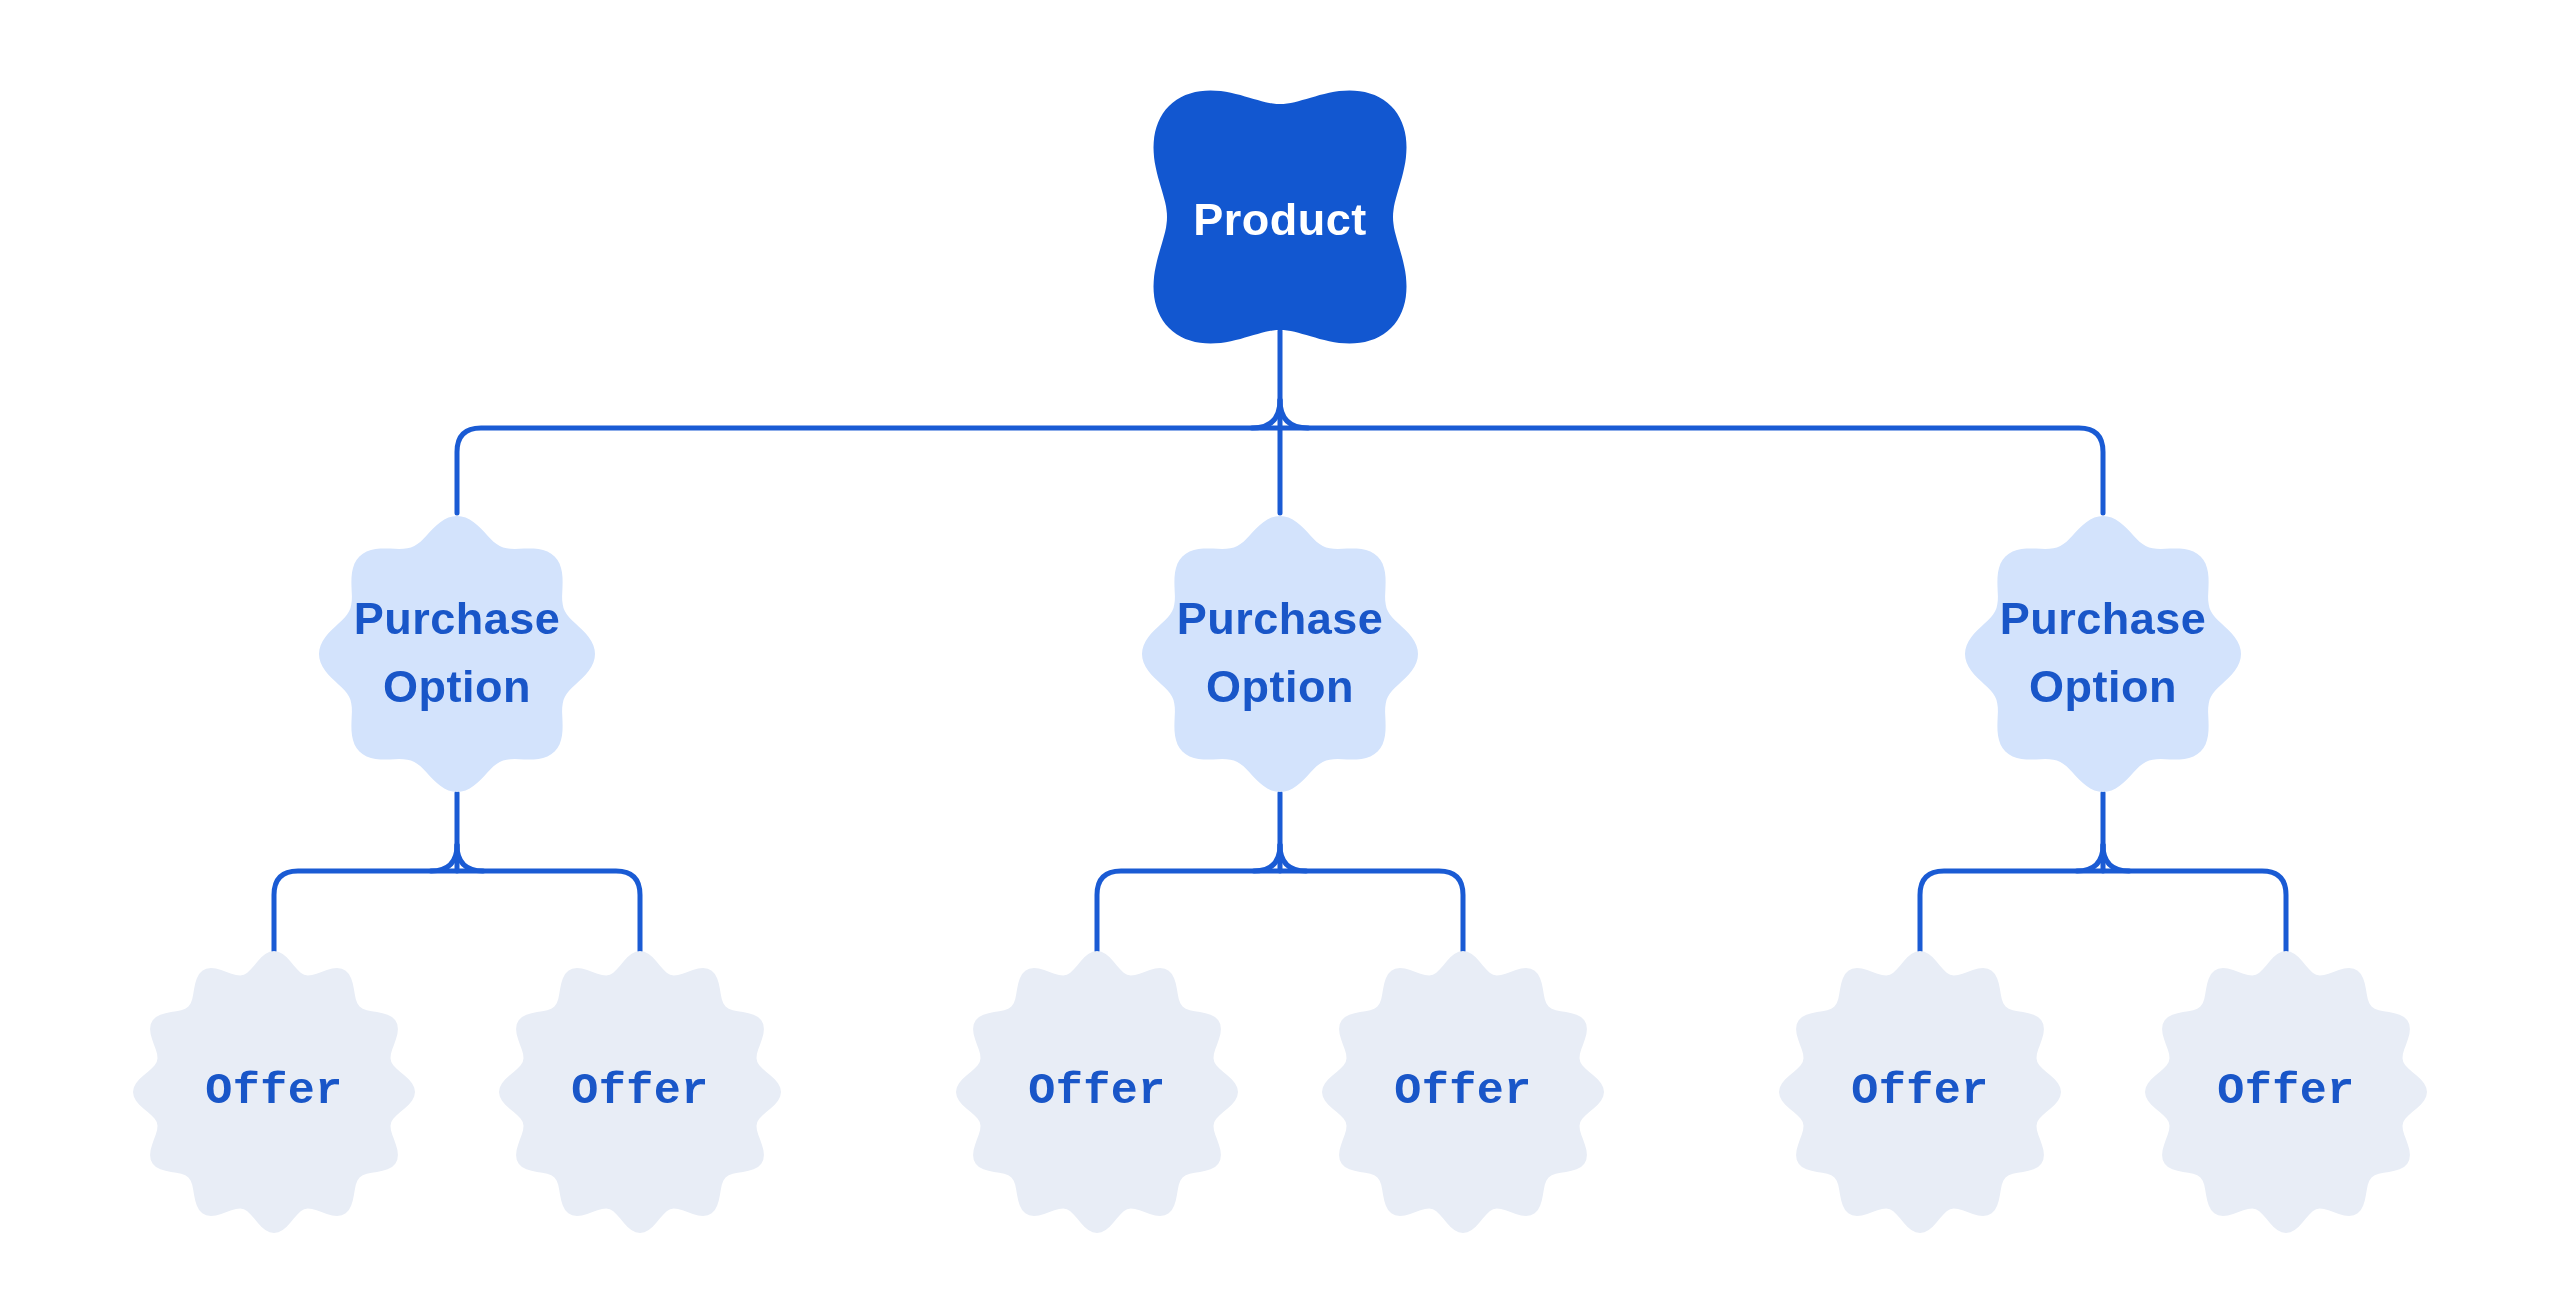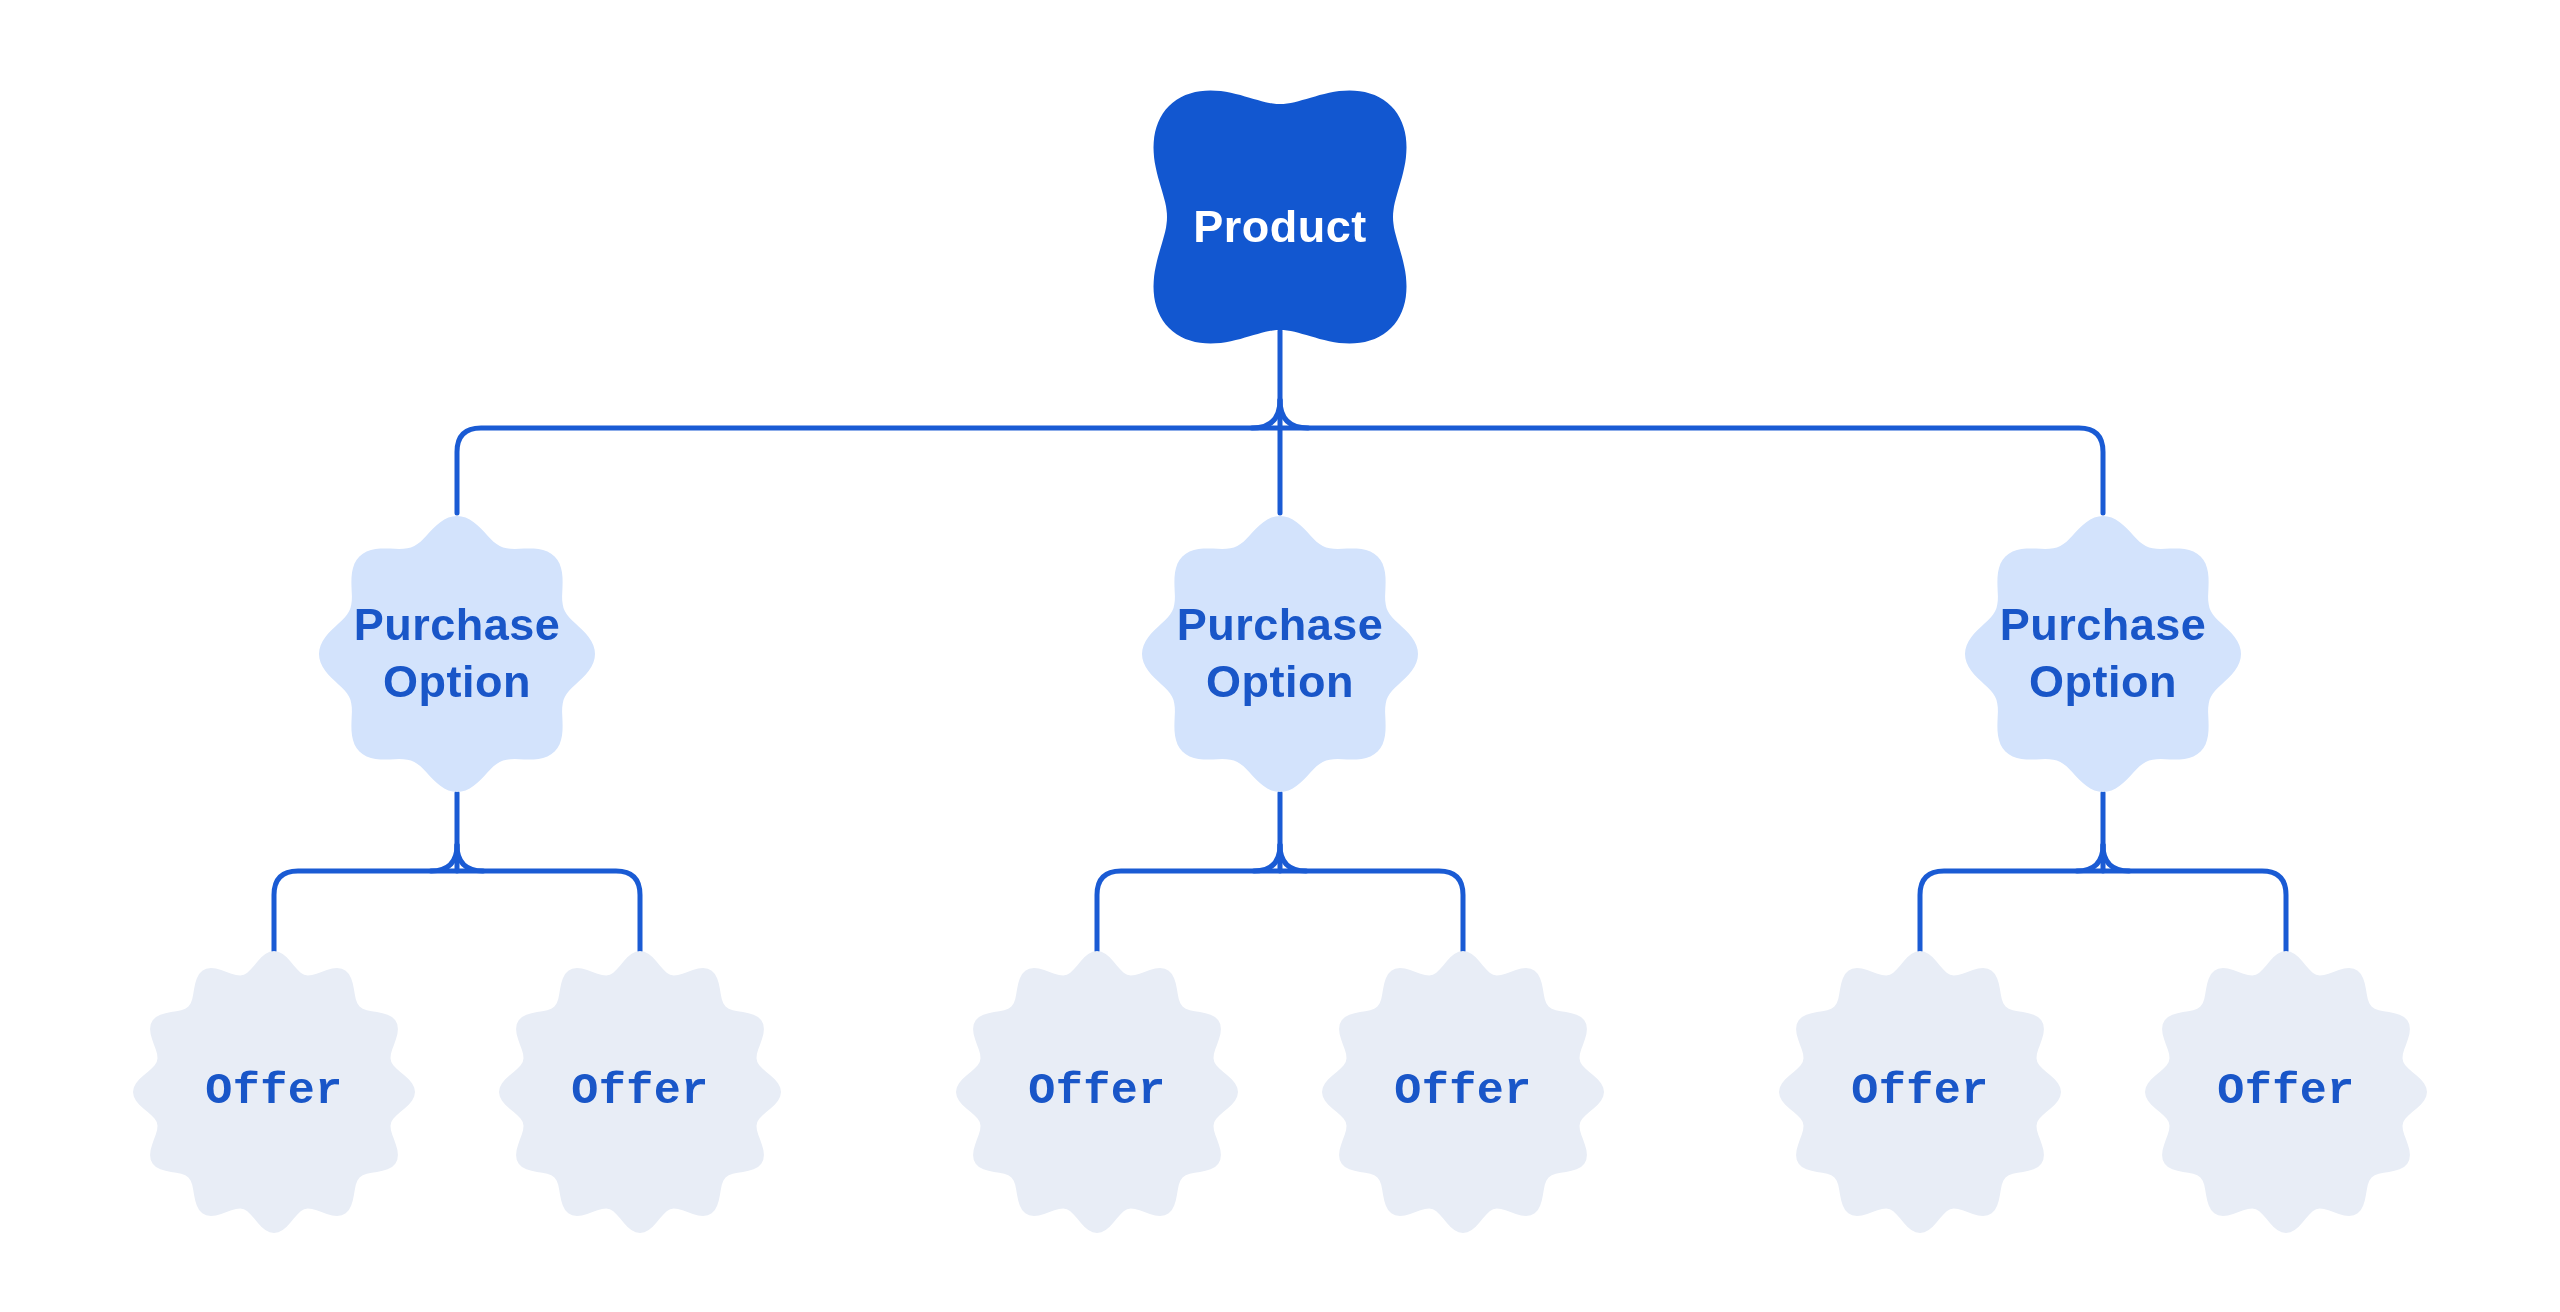--- a/index.html
+++ b/index.html
@@ -15,21 +15,21 @@
     position: absolute;
     transform: translate(-50%, -50%);
     text-align: center;
     font-weight: 600;
     font-size: 45px;
     letter-spacing: 0.5px;
     white-space: pre-line;
     user-select: none;
   }
   .product-label { color: var(--product-text, #ffffff); }
-  .option-label  { color: var(--node-text, #1956c8); width: 240px; line-height: 57px; }
+  .option-label  { color: var(--node-text, #1956c8); width: 240px; line-height: 68px; }
   .offer-label   { color: var(--node-text, #1956c8); font-family: Liberation Mono, monospace; }
 </style>
 </head>
 <body>
 
 <div class="stage">
 
   <svg viewBox="0 0 2560 1312">
 
     <g fill="none" stroke-width="5" stroke-linecap="round" stroke="#1a5bd4">
@@ -61,21 +61,21 @@
     <path fill="#d3e3fc" d="M2241.0 654.0L2240.6 658.3L2239.4 662.6L2237.4 666.7L2234.8 670.7L2231.8 674.4L2228.4 677.9L2224.9 681.3L2221.5 684.4L2218.2 687.5L2215.3 690.5L2212.9 693.6L2210.9 696.7L2209.5 700.1L2208.7 703.7L2208.2 707.6L2208.1 711.8L2208.3 716.3L2208.5 720.9L2208.6 725.8L2208.5 730.6L2208.0 735.5L2207.0 740.1L2205.5 744.4L2203.3 748.2L2200.6 751.6L2197.2 754.3L2193.4 756.5L2189.1 758.0L2184.5 759.0L2179.6 759.5L2174.8 759.6L2169.9 759.5L2165.3 759.3L2160.8 759.1L2156.6 759.2L2152.7 759.7L2149.1 760.5L2145.7 761.9L2142.6 763.9L2139.5 766.3L2136.5 769.2L2133.4 772.5L2130.3 775.9L2126.9 779.4L2123.4 782.8L2119.7 785.8L2115.7 788.4L2111.6 790.4L2107.3 791.6L2103.0 792.0L2098.7 791.6L2094.4 790.4L2090.3 788.4L2086.3 785.8L2082.6 782.8L2079.1 779.4L2075.7 775.9L2072.6 772.5L2069.5 769.2L2066.5 766.3L2063.4 763.9L2060.3 761.9L2056.9 760.5L2053.3 759.7L2049.4 759.2L2045.2 759.1L2040.7 759.3L2036.1 759.5L2031.2 759.6L2026.4 759.5L2021.5 759.0L2016.9 758.0L2012.6 756.5L2008.8 754.3L2005.4 751.6L2002.7 748.2L2000.5 744.4L1999.0 740.1L1998.0 735.5L1997.5 730.6L1997.4 725.8L1997.5 720.9L1997.7 716.3L1997.9 711.8L1997.8 707.6L1997.3 703.7L1996.5 700.1L1995.1 696.7L1993.1 693.6L1990.7 690.5L1987.8 687.5L1984.5 684.4L1981.1 681.3L1977.6 677.9L1974.2 674.4L1971.2 670.7L1968.6 666.7L1966.6 662.6L1965.4 658.3L1965.0 654.0L1965.4 649.7L1966.6 645.4L1968.6 641.3L1971.2 637.3L1974.2 633.6L1977.6 630.1L1981.1 626.7L1984.5 623.6L1987.8 620.5L1990.7 617.5L1993.1 614.4L1995.1 611.3L1996.5 607.9L1997.3 604.3L1997.8 600.4L1997.9 596.2L1997.7 591.7L1997.5 587.1L1997.4 582.2L1997.5 577.4L1998.0 572.5L1999.0 567.9L2000.5 563.6L2002.7 559.8L2005.4 556.4L2008.8 553.7L2012.6 551.5L2016.9 550.0L2021.5 549.0L2026.4 548.5L2031.2 548.4L2036.1 548.5L2040.7 548.7L2045.2 548.9L2049.4 548.8L2053.3 548.3L2056.9 547.5L2060.3 546.1L2063.4 544.1L2066.5 541.7L2069.5 538.8L2072.6 535.5L2075.7 532.1L2079.1 528.6L2082.6 525.2L2086.3 522.2L2090.3 519.6L2094.4 517.6L2098.7 516.4L2103.0 516.0L2107.3 516.4L2111.6 517.6L2115.7 519.6L2119.7 522.2L2123.4 525.2L2126.9 528.6L2130.3 532.1L2133.4 535.5L2136.5 538.8L2139.5 541.7L2142.6 544.1L2145.7 546.1L2149.1 547.5L2152.7 548.3L2156.6 548.8L2160.8 548.9L2165.3 548.7L2169.9 548.5L2174.8 548.4L2179.6 548.5L2184.5 549.0L2189.1 550.0L2193.4 551.5L2197.2 553.7L2200.6 556.4L2203.3 559.8L2205.5 563.6L2207.0 567.9L2208.0 572.5L2208.5 577.4L2208.6 582.2L2208.5 587.1L2208.3 591.7L2208.1 596.2L2208.2 600.4L2208.7 604.3L2209.5 607.9L2210.9 611.3L2212.9 614.4L2215.3 617.5L2218.2 620.5L2221.5 623.6L2224.9 626.7L2228.4 630.1L2231.8 633.6L2234.8 637.3L2237.4 641.3L2239.4 645.4L2240.6 649.7L2241.0 654.0Z"></path>
 
     <path fill="#e8edf6" d="M415.0 1092.0L414.2 1096.4L412.0 1100.7L408.7 1104.7L404.6 1108.5L400.3 1112.0L396.4 1115.4L393.3 1118.7L391.3 1122.1L390.5 1125.8L390.9 1130.0L392.2 1134.6L394.1 1139.5L395.9 1144.8L397.4 1150.1L397.9 1155.1L397.3 1159.8L395.3 1163.7L392.0 1166.9L387.6 1169.2L382.5 1170.8L377.0 1171.9L371.7 1172.8L366.8 1173.8L362.7 1175.3L359.6 1177.6L357.3 1180.7L355.8 1184.8L354.8 1189.7L353.9 1195.0L352.8 1200.5L351.2 1205.6L348.9 1210.0L345.7 1213.3L341.8 1215.3L337.1 1215.9L332.1 1215.4L326.8 1213.9L321.5 1212.1L316.6 1210.2L312.0 1208.9L307.8 1208.5L304.1 1209.3L300.7 1211.3L297.4 1214.4L294.0 1218.3L290.5 1222.6L286.7 1226.7L282.7 1230.0L278.4 1232.2L274.0 1233.0L269.6 1232.2L265.3 1230.0L261.3 1226.7L257.5 1222.6L254.0 1218.3L250.6 1214.4L247.3 1211.3L243.9 1209.3L240.2 1208.5L236.0 1208.9L231.4 1210.2L226.5 1212.1L221.2 1213.9L215.9 1215.4L210.9 1215.9L206.2 1215.3L202.3 1213.3L199.1 1210.0L196.8 1205.6L195.2 1200.5L194.1 1195.0L193.2 1189.7L192.2 1184.8L190.7 1180.7L188.4 1177.6L185.3 1175.3L181.2 1173.8L176.3 1172.8L171.0 1171.9L165.5 1170.8L160.4 1169.2L156.0 1166.9L152.7 1163.7L150.7 1159.8L150.1 1155.1L150.6 1150.1L152.1 1144.8L153.9 1139.5L155.8 1134.6L157.1 1130.0L157.5 1125.8L156.7 1122.1L154.7 1118.7L151.6 1115.4L147.7 1112.0L143.4 1108.5L139.3 1104.7L136.0 1100.7L133.8 1096.4L133.0 1092.0L133.8 1087.6L136.0 1083.3L139.3 1079.3L143.4 1075.5L147.7 1072.0L151.6 1068.6L154.7 1065.3L156.7 1061.9L157.5 1058.2L157.1 1054.0L155.8 1049.4L153.9 1044.5L152.1 1039.2L150.6 1033.9L150.1 1028.9L150.7 1024.2L152.7 1020.3L156.0 1017.1L160.4 1014.8L165.5 1013.2L171.0 1012.1L176.3 1011.2L181.2 1010.2L185.3 1008.7L188.4 1006.4L190.7 1003.3L192.2 999.2L193.2 994.3L194.1 989.0L195.2 983.5L196.8 978.4L199.1 974.0L202.3 970.7L206.2 968.7L210.9 968.1L215.9 968.6L221.2 970.1L226.5 971.9L231.4 973.8L236.0 975.1L240.2 975.5L243.9 974.7L247.3 972.7L250.6 969.6L254.0 965.7L257.5 961.4L261.3 957.3L265.3 954.0L269.6 951.8L274.0 951.0L278.4 951.8L282.7 954.0L286.7 957.3L290.5 961.4L294.0 965.7L297.4 969.6L300.7 972.7L304.1 974.7L307.8 975.5L312.0 975.1L316.6 973.8L321.5 971.9L326.8 970.1L332.1 968.6L337.1 968.1L341.8 968.7L345.7 970.7L348.9 974.0L351.2 978.4L352.8 983.5L353.9 989.0L354.8 994.3L355.8 999.2L357.3 1003.3L359.6 1006.4L362.7 1008.7L366.8 1010.2L371.7 1011.2L377.0 1012.1L382.5 1013.2L387.6 1014.8L392.0 1017.1L395.3 1020.3L397.3 1024.2L397.9 1028.9L397.4 1033.9L395.9 1039.2L394.1 1044.5L392.2 1049.4L390.9 1054.0L390.5 1058.2L391.3 1061.9L393.3 1065.3L396.4 1068.6L400.3 1072.0L404.6 1075.5L408.7 1079.3L412.0 1083.3L414.2 1087.6L415.0 1092.0Z"></path>
     <path fill="#e8edf6" d="M781.0 1092.0L780.2 1096.4L778.0 1100.7L774.7 1104.7L770.6 1108.5L766.3 1112.0L762.4 1115.4L759.3 1118.7L757.3 1122.1L756.5 1125.8L756.9 1130.0L758.2 1134.6L760.1 1139.5L761.9 1144.8L763.4 1150.1L763.9 1155.1L763.3 1159.8L761.3 1163.7L758.0 1166.9L753.6 1169.2L748.5 1170.8L743.0 1171.9L737.7 1172.8L732.8 1173.8L728.7 1175.3L725.6 1177.6L723.3 1180.7L721.8 1184.8L720.8 1189.7L719.9 1195.0L718.8 1200.5L717.2 1205.6L714.9 1210.0L711.7 1213.3L707.8 1215.3L703.1 1215.9L698.1 1215.4L692.8 1213.9L687.5 1212.1L682.6 1210.2L678.0 1208.9L673.8 1208.5L670.1 1209.3L666.7 1211.3L663.4 1214.4L660.0 1218.3L656.5 1222.6L652.7 1226.7L648.7 1230.0L644.4 1232.2L640.0 1233.0L635.6 1232.2L631.3 1230.0L627.3 1226.7L623.5 1222.6L620.0 1218.3L616.6 1214.4L613.3 1211.3L609.9 1209.3L606.2 1208.5L602.0 1208.9L597.4 1210.2L592.5 1212.1L587.2 1213.9L581.9 1215.4L576.9 1215.9L572.2 1215.3L568.3 1213.3L565.1 1210.0L562.8 1205.6L561.2 1200.5L560.1 1195.0L559.2 1189.7L558.2 1184.8L556.7 1180.7L554.4 1177.6L551.3 1175.3L547.2 1173.8L542.3 1172.8L537.0 1171.9L531.5 1170.8L526.4 1169.2L522.0 1166.9L518.7 1163.7L516.7 1159.8L516.1 1155.1L516.6 1150.1L518.1 1144.8L519.9 1139.5L521.8 1134.6L523.1 1130.0L523.5 1125.8L522.7 1122.1L520.7 1118.7L517.6 1115.4L513.7 1112.0L509.4 1108.5L505.3 1104.7L502.0 1100.7L499.8 1096.4L499.0 1092.0L499.8 1087.6L502.0 1083.3L505.3 1079.3L509.4 1075.5L513.7 1072.0L517.6 1068.6L520.7 1065.3L522.7 1061.9L523.5 1058.2L523.1 1054.0L521.8 1049.4L519.9 1044.5L518.1 1039.2L516.6 1033.9L516.1 1028.9L516.7 1024.2L518.7 1020.3L522.0 1017.1L526.4 1014.8L531.5 1013.2L537.0 1012.1L542.3 1011.2L547.2 1010.2L551.3 1008.7L554.4 1006.4L556.7 1003.3L558.2 999.2L559.2 994.3L560.1 989.0L561.2 983.5L562.8 978.4L565.1 974.0L568.3 970.7L572.2 968.7L576.9 968.1L581.9 968.6L587.2 970.1L592.5 971.9L597.4 973.8L602.0 975.1L606.2 975.5L609.9 974.7L613.3 972.7L616.6 969.6L620.0 965.7L623.5 961.4L627.3 957.3L631.3 954.0L635.6 951.8L640.0 951.0L644.4 951.8L648.7 954.0L652.7 957.3L656.5 961.4L660.0 965.7L663.4 969.6L666.7 972.7L670.1 974.7L673.8 975.5L678.0 975.1L682.6 973.8L687.5 971.9L692.8 970.1L698.1 968.6L703.1 968.1L707.8 968.7L711.7 970.7L714.9 974.0L717.2 978.4L718.8 983.5L719.9 989.0L720.8 994.3L721.8 999.2L723.3 1003.3L725.6 1006.4L728.7 1008.7L732.8 1010.2L737.7 1011.2L743.0 1012.1L748.5 1013.2L753.6 1014.8L758.0 1017.1L761.3 1020.3L763.3 1024.2L763.9 1028.9L763.4 1033.9L761.9 1039.2L760.1 1044.5L758.2 1049.4L756.9 1054.0L756.5 1058.2L757.3 1061.9L759.3 1065.3L762.4 1068.6L766.3 1072.0L770.6 1075.5L774.7 1079.3L778.0 1083.3L780.2 1087.6L781.0 1092.0Z"></path>
     <path fill="#e8edf6" d="M1238.0 1092.0L1237.2 1096.4L1235.0 1100.7L1231.7 1104.7L1227.6 1108.5L1223.3 1112.0L1219.4 1115.4L1216.3 1118.7L1214.3 1122.1L1213.5 1125.8L1213.9 1130.0L1215.2 1134.6L1217.1 1139.5L1218.9 1144.8L1220.4 1150.1L1220.9 1155.1L1220.3 1159.8L1218.3 1163.7L1215.0 1166.9L1210.6 1169.2L1205.5 1170.8L1200.0 1171.9L1194.7 1172.8L1189.8 1173.8L1185.7 1175.3L1182.6 1177.6L1180.3 1180.7L1178.8 1184.8L1177.8 1189.7L1176.9 1195.0L1175.8 1200.5L1174.2 1205.6L1171.9 1210.0L1168.7 1213.3L1164.8 1215.3L1160.1 1215.9L1155.1 1215.4L1149.8 1213.9L1144.5 1212.1L1139.6 1210.2L1135.0 1208.9L1130.8 1208.5L1127.1 1209.3L1123.7 1211.3L1120.4 1214.4L1117.0 1218.3L1113.5 1222.6L1109.7 1226.7L1105.7 1230.0L1101.4 1232.2L1097.0 1233.0L1092.6 1232.2L1088.3 1230.0L1084.3 1226.7L1080.5 1222.6L1077.0 1218.3L1073.6 1214.4L1070.3 1211.3L1066.9 1209.3L1063.2 1208.5L1059.0 1208.9L1054.4 1210.2L1049.5 1212.1L1044.2 1213.9L1038.9 1215.4L1033.9 1215.9L1029.2 1215.3L1025.3 1213.3L1022.1 1210.0L1019.8 1205.6L1018.2 1200.5L1017.1 1195.0L1016.2 1189.7L1015.2 1184.8L1013.7 1180.7L1011.4 1177.6L1008.3 1175.3L1004.2 1173.8L999.3 1172.8L994.0 1171.9L988.5 1170.8L983.4 1169.2L979.0 1166.9L975.7 1163.7L973.7 1159.8L973.1 1155.1L973.6 1150.1L975.1 1144.8L976.9 1139.5L978.8 1134.6L980.1 1130.0L980.5 1125.8L979.7 1122.1L977.7 1118.7L974.6 1115.4L970.7 1112.0L966.4 1108.5L962.3 1104.7L959.0 1100.7L956.8 1096.4L956.0 1092.0L956.8 1087.6L959.0 1083.3L962.3 1079.3L966.4 1075.5L970.7 1072.0L974.6 1068.6L977.7 1065.3L979.7 1061.9L980.5 1058.2L980.1 1054.0L978.8 1049.4L976.9 1044.5L975.1 1039.2L973.6 1033.9L973.1 1028.9L973.7 1024.2L975.7 1020.3L979.0 1017.1L983.4 1014.8L988.5 1013.2L994.0 1012.1L999.3 1011.2L1004.2 1010.2L1008.3 1008.7L1011.4 1006.4L1013.7 1003.3L1015.2 999.2L1016.2 994.3L1017.1 989.0L1018.2 983.5L1019.8 978.4L1022.1 974.0L1025.3 970.7L1029.2 968.7L1033.9 968.1L1038.9 968.6L1044.2 970.1L1049.5 971.9L1054.4 973.8L1059.0 975.1L1063.2 975.5L1066.9 974.7L1070.3 972.7L1073.6 969.6L1077.0 965.7L1080.5 961.4L1084.3 957.3L1088.3 954.0L1092.6 951.8L1097.0 951.0L1101.4 951.8L1105.7 954.0L1109.7 957.3L1113.5 961.4L1117.0 965.7L1120.4 969.6L1123.7 972.7L1127.1 974.7L1130.8 975.5L1135.0 975.1L1139.6 973.8L1144.5 971.9L1149.8 970.1L1155.1 968.6L1160.1 968.1L1164.8 968.7L1168.7 970.7L1171.9 974.0L1174.2 978.4L1175.8 983.5L1176.9 989.0L1177.8 994.3L1178.8 999.2L1180.3 1003.3L1182.6 1006.4L1185.7 1008.7L1189.8 1010.2L1194.7 1011.2L1200.0 1012.1L1205.5 1013.2L1210.6 1014.8L1215.0 1017.1L1218.3 1020.3L1220.3 1024.2L1220.9 1028.9L1220.4 1033.9L1218.9 1039.2L1217.1 1044.5L1215.2 1049.4L1213.9 1054.0L1213.5 1058.2L1214.3 1061.9L1216.3 1065.3L1219.4 1068.6L1223.3 1072.0L1227.6 1075.5L1231.7 1079.3L1235.0 1083.3L1237.2 1087.6L1238.0 1092.0Z"></path>
     <path fill="#e8edf6" d="M1604.0 1092.0L1603.2 1096.4L1601.0 1100.7L1597.7 1104.7L1593.6 1108.5L1589.3 1112.0L1585.4 1115.4L1582.3 1118.7L1580.3 1122.1L1579.5 1125.8L1579.9 1130.0L1581.2 1134.6L1583.1 1139.5L1584.9 1144.8L1586.4 1150.1L1586.9 1155.1L1586.3 1159.8L1584.3 1163.7L1581.0 1166.9L1576.6 1169.2L1571.5 1170.8L1566.0 1171.9L1560.7 1172.8L1555.8 1173.8L1551.7 1175.3L1548.6 1177.6L1546.3 1180.7L1544.8 1184.8L1543.8 1189.7L1542.9 1195.0L1541.8 1200.5L1540.2 1205.6L1537.9 1210.0L1534.7 1213.3L1530.8 1215.3L1526.1 1215.9L1521.1 1215.4L1515.8 1213.9L1510.5 1212.1L1505.6 1210.2L1501.0 1208.9L1496.8 1208.5L1493.1 1209.3L1489.7 1211.3L1486.4 1214.4L1483.0 1218.3L1479.5 1222.6L1475.7 1226.7L1471.7 1230.0L1467.4 1232.2L1463.0 1233.0L1458.6 1232.2L1454.3 1230.0L1450.3 1226.7L1446.5 1222.6L1443.0 1218.3L1439.6 1214.4L1436.3 1211.3L1432.9 1209.3L1429.2 1208.5L1425.0 1208.9L1420.4 1210.2L1415.5 1212.1L1410.2 1213.9L1404.9 1215.4L1399.9 1215.9L1395.2 1215.3L1391.3 1213.3L1388.1 1210.0L1385.8 1205.6L1384.2 1200.5L1383.1 1195.0L1382.2 1189.7L1381.2 1184.8L1379.7 1180.7L1377.4 1177.6L1374.3 1175.3L1370.2 1173.8L1365.3 1172.8L1360.0 1171.9L1354.5 1170.8L1349.4 1169.2L1345.0 1166.9L1341.7 1163.7L1339.7 1159.8L1339.1 1155.1L1339.6 1150.1L1341.1 1144.8L1342.9 1139.5L1344.8 1134.6L1346.1 1130.0L1346.5 1125.8L1345.7 1122.1L1343.7 1118.7L1340.6 1115.4L1336.7 1112.0L1332.4 1108.5L1328.3 1104.7L1325.0 1100.7L1322.8 1096.4L1322.0 1092.0L1322.8 1087.6L1325.0 1083.3L1328.3 1079.3L1332.4 1075.5L1336.7 1072.0L1340.6 1068.6L1343.7 1065.3L1345.7 1061.9L1346.5 1058.2L1346.1 1054.0L1344.8 1049.4L1342.9 1044.5L1341.1 1039.2L1339.6 1033.9L1339.1 1028.9L1339.7 1024.2L1341.7 1020.3L1345.0 1017.1L1349.4 1014.8L1354.5 1013.2L1360.0 1012.1L1365.3 1011.2L1370.2 1010.2L1374.3 1008.7L1377.4 1006.4L1379.7 1003.3L1381.2 999.2L1382.2 994.3L1383.1 989.0L1384.2 983.5L1385.8 978.4L1388.1 974.0L1391.3 970.7L1395.2 968.7L1399.9 968.1L1404.9 968.6L1410.2 970.1L1415.5 971.9L1420.4 973.8L1425.0 975.1L1429.2 975.5L1432.9 974.7L1436.3 972.7L1439.6 969.6L1443.0 965.7L1446.5 961.4L1450.3 957.3L1454.3 954.0L1458.6 951.8L1463.0 951.0L1467.4 951.8L1471.7 954.0L1475.7 957.3L1479.5 961.4L1483.0 965.7L1486.4 969.6L1489.7 972.7L1493.1 974.7L1496.8 975.5L1501.0 975.1L1505.6 973.8L1510.5 971.9L1515.8 970.1L1521.1 968.6L1526.1 968.1L1530.8 968.7L1534.7 970.7L1537.9 974.0L1540.2 978.4L1541.8 983.5L1542.9 989.0L1543.8 994.3L1544.8 999.2L1546.3 1003.3L1548.6 1006.4L1551.7 1008.7L1555.8 1010.2L1560.7 1011.2L1566.0 1012.1L1571.5 1013.2L1576.6 1014.8L1581.0 1017.1L1584.3 1020.3L1586.3 1024.2L1586.9 1028.9L1586.4 1033.9L1584.9 1039.2L1583.1 1044.5L1581.2 1049.4L1579.9 1054.0L1579.5 1058.2L1580.3 1061.9L1582.3 1065.3L1585.4 1068.6L1589.3 1072.0L1593.6 1075.5L1597.7 1079.3L1601.0 1083.3L1603.2 1087.6L1604.0 1092.0Z"></path>
     <path fill="#e8edf6" d="M2061.0 1092.0L2060.2 1096.4L2058.0 1100.7L2054.7 1104.7L2050.6 1108.5L2046.3 1112.0L2042.4 1115.4L2039.3 1118.7L2037.3 1122.1L2036.5 1125.8L2036.9 1130.0L2038.2 1134.6L2040.1 1139.5L2041.9 1144.8L2043.4 1150.1L2043.9 1155.1L2043.3 1159.8L2041.3 1163.7L2038.0 1166.9L2033.6 1169.2L2028.5 1170.8L2023.0 1171.9L2017.7 1172.8L2012.8 1173.8L2008.7 1175.3L2005.6 1177.6L2003.3 1180.7L2001.8 1184.8L2000.8 1189.7L1999.9 1195.0L1998.8 1200.5L1997.2 1205.6L1994.9 1210.0L1991.7 1213.3L1987.8 1215.3L1983.1 1215.9L1978.1 1215.4L1972.8 1213.9L1967.5 1212.1L1962.6 1210.2L1958.0 1208.9L1953.8 1208.5L1950.1 1209.3L1946.7 1211.3L1943.4 1214.4L1940.0 1218.3L1936.5 1222.6L1932.7 1226.7L1928.7 1230.0L1924.4 1232.2L1920.0 1233.0L1915.6 1232.2L1911.3 1230.0L1907.3 1226.7L1903.5 1222.6L1900.0 1218.3L1896.6 1214.4L1893.3 1211.3L1889.9 1209.3L1886.2 1208.5L1882.0 1208.9L1877.4 1210.2L1872.5 1212.1L1867.2 1213.9L1861.9 1215.4L1856.9 1215.9L1852.2 1215.3L1848.3 1213.3L1845.1 1210.0L1842.8 1205.6L1841.2 1200.5L1840.1 1195.0L1839.2 1189.7L1838.2 1184.8L1836.7 1180.7L1834.4 1177.6L1831.3 1175.3L1827.2 1173.8L1822.3 1172.8L1817.0 1171.9L1811.5 1170.8L1806.4 1169.2L1802.0 1166.9L1798.7 1163.7L1796.7 1159.8L1796.1 1155.1L1796.6 1150.1L1798.1 1144.8L1799.9 1139.5L1801.8 1134.6L1803.1 1130.0L1803.5 1125.8L1802.7 1122.1L1800.7 1118.7L1797.6 1115.4L1793.7 1112.0L1789.4 1108.5L1785.3 1104.7L1782.0 1100.7L1779.8 1096.4L1779.0 1092.0L1779.8 1087.6L1782.0 1083.3L1785.3 1079.3L1789.4 1075.5L1793.7 1072.0L1797.6 1068.6L1800.7 1065.3L1802.7 1061.9L1803.5 1058.2L1803.1 1054.0L1801.8 1049.4L1799.9 1044.5L1798.1 1039.2L1796.6 1033.9L1796.1 1028.9L1796.7 1024.2L1798.7 1020.3L1802.0 1017.1L1806.4 1014.8L1811.5 1013.2L1817.0 1012.1L1822.3 1011.2L1827.2 1010.2L1831.3 1008.7L1834.4 1006.4L1836.7 1003.3L1838.2 999.2L1839.2 994.3L1840.1 989.0L1841.2 983.5L1842.8 978.4L1845.1 974.0L1848.3 970.7L1852.2 968.7L1856.9 968.1L1861.9 968.6L1867.2 970.1L1872.5 971.9L1877.4 973.8L1882.0 975.1L1886.2 975.5L1889.9 974.7L1893.3 972.7L1896.6 969.6L1900.0 965.7L1903.5 961.4L1907.3 957.3L1911.3 954.0L1915.6 951.8L1920.0 951.0L1924.4 951.8L1928.7 954.0L1932.7 957.3L1936.5 961.4L1940.0 965.7L1943.4 969.6L1946.7 972.7L1950.1 974.7L1953.8 975.5L1958.0 975.1L1962.6 973.8L1967.5 971.9L1972.8 970.1L1978.1 968.6L1983.1 968.1L1987.8 968.7L1991.7 970.7L1994.9 974.0L1997.2 978.4L1998.8 983.5L1999.9 989.0L2000.8 994.3L2001.8 999.2L2003.3 1003.3L2005.6 1006.4L2008.7 1008.7L2012.8 1010.2L2017.7 1011.2L2023.0 1012.1L2028.5 1013.2L2033.6 1014.8L2038.0 1017.1L2041.3 1020.3L2043.3 1024.2L2043.9 1028.9L2043.4 1033.9L2041.9 1039.2L2040.1 1044.5L2038.2 1049.4L2036.9 1054.0L2036.5 1058.2L2037.3 1061.9L2039.3 1065.3L2042.4 1068.6L2046.3 1072.0L2050.6 1075.5L2054.7 1079.3L2058.0 1083.3L2060.2 1087.6L2061.0 1092.0Z"></path>
     <path fill="#e8edf6" d="M2427.0 1092.0L2426.2 1096.4L2424.0 1100.7L2420.7 1104.7L2416.6 1108.5L2412.3 1112.0L2408.4 1115.4L2405.3 1118.7L2403.3 1122.1L2402.5 1125.8L2402.9 1130.0L2404.2 1134.6L2406.1 1139.5L2407.9 1144.8L2409.4 1150.1L2409.9 1155.1L2409.3 1159.8L2407.3 1163.7L2404.0 1166.9L2399.6 1169.2L2394.5 1170.8L2389.0 1171.9L2383.7 1172.8L2378.8 1173.8L2374.7 1175.3L2371.6 1177.6L2369.3 1180.7L2367.8 1184.8L2366.8 1189.7L2365.9 1195.0L2364.8 1200.5L2363.2 1205.6L2360.9 1210.0L2357.7 1213.3L2353.8 1215.3L2349.1 1215.9L2344.1 1215.4L2338.8 1213.9L2333.5 1212.1L2328.6 1210.2L2324.0 1208.9L2319.8 1208.5L2316.1 1209.3L2312.7 1211.3L2309.4 1214.4L2306.0 1218.3L2302.5 1222.6L2298.7 1226.7L2294.7 1230.0L2290.4 1232.2L2286.0 1233.0L2281.6 1232.2L2277.3 1230.0L2273.3 1226.7L2269.5 1222.6L2266.0 1218.3L2262.6 1214.4L2259.3 1211.3L2255.9 1209.3L2252.2 1208.5L2248.0 1208.9L2243.4 1210.2L2238.5 1212.1L2233.2 1213.9L2227.9 1215.4L2222.9 1215.9L2218.2 1215.3L2214.3 1213.3L2211.1 1210.0L2208.8 1205.6L2207.2 1200.5L2206.1 1195.0L2205.2 1189.7L2204.2 1184.8L2202.7 1180.7L2200.4 1177.6L2197.3 1175.3L2193.2 1173.8L2188.3 1172.8L2183.0 1171.9L2177.5 1170.8L2172.4 1169.2L2168.0 1166.9L2164.7 1163.7L2162.7 1159.8L2162.1 1155.1L2162.6 1150.1L2164.1 1144.8L2165.9 1139.5L2167.8 1134.6L2169.1 1130.0L2169.5 1125.8L2168.7 1122.1L2166.7 1118.7L2163.6 1115.4L2159.7 1112.0L2155.4 1108.5L2151.3 1104.7L2148.0 1100.7L2145.8 1096.4L2145.0 1092.0L2145.8 1087.6L2148.0 1083.3L2151.3 1079.3L2155.4 1075.5L2159.7 1072.0L2163.6 1068.6L2166.7 1065.3L2168.7 1061.9L2169.5 1058.2L2169.1 1054.0L2167.8 1049.4L2165.9 1044.5L2164.1 1039.2L2162.6 1033.9L2162.1 1028.9L2162.7 1024.2L2164.7 1020.3L2168.0 1017.1L2172.4 1014.8L2177.5 1013.2L2183.0 1012.1L2188.3 1011.2L2193.2 1010.2L2197.3 1008.7L2200.4 1006.4L2202.7 1003.3L2204.2 999.2L2205.2 994.3L2206.1 989.0L2207.2 983.5L2208.8 978.4L2211.1 974.0L2214.3 970.7L2218.2 968.7L2222.9 968.1L2227.9 968.6L2233.2 970.1L2238.5 971.9L2243.4 973.8L2248.0 975.1L2252.2 975.5L2255.9 974.7L2259.3 972.7L2262.6 969.6L2266.0 965.7L2269.5 961.4L2273.3 957.3L2277.3 954.0L2281.6 951.8L2286.0 951.0L2290.4 951.8L2294.7 954.0L2298.7 957.3L2302.5 961.4L2306.0 965.7L2309.4 969.6L2312.7 972.7L2316.1 974.7L2319.8 975.5L2324.0 975.1L2328.6 973.8L2333.5 971.9L2338.8 970.1L2344.1 968.6L2349.1 968.1L2353.8 968.7L2357.7 970.7L2360.9 974.0L2363.2 978.4L2364.8 983.5L2365.9 989.0L2366.8 994.3L2367.8 999.2L2369.3 1003.3L2371.6 1006.4L2374.7 1008.7L2378.8 1010.2L2383.7 1011.2L2389.0 1012.1L2394.5 1013.2L2399.6 1014.8L2404.0 1017.1L2407.3 1020.3L2409.3 1024.2L2409.9 1028.9L2409.4 1033.9L2407.9 1039.2L2406.1 1044.5L2404.2 1049.4L2402.9 1054.0L2402.5 1058.2L2403.3 1061.9L2405.3 1065.3L2408.4 1068.6L2412.3 1072.0L2416.6 1075.5L2420.7 1079.3L2424.0 1083.3L2426.2 1087.6L2427.0 1092.0Z"></path>
   </svg>
 
-  <div class="node-label product-label" style="left:1280px; top:227px;">Product</div>
+  <div class="node-label product-label" style="left:1280px; top:220px;">Product</div>
 
   <div class="node-label option-label" style="left:457px; top:653px;">Purchase Option</div>
   <div class="node-label option-label" style="left:1280px; top:653px;">Purchase Option</div>
   <div class="node-label option-label" style="left:2103px; top:653px;">Purchase Option</div>
 
   <div class="node-label offer-label" style="left:274px; top:1091px;">Offer</div>
   <div class="node-label offer-label" style="left:640px; top:1091px;">Offer</div>
   <div class="node-label offer-label" style="left:1097px; top:1091px;">Offer</div>
   <div class="node-label offer-label" style="left:1463px; top:1091px;">Offer</div>
   <div class="node-label offer-label" style="left:1920px; top:1091px;">Offer</div>

